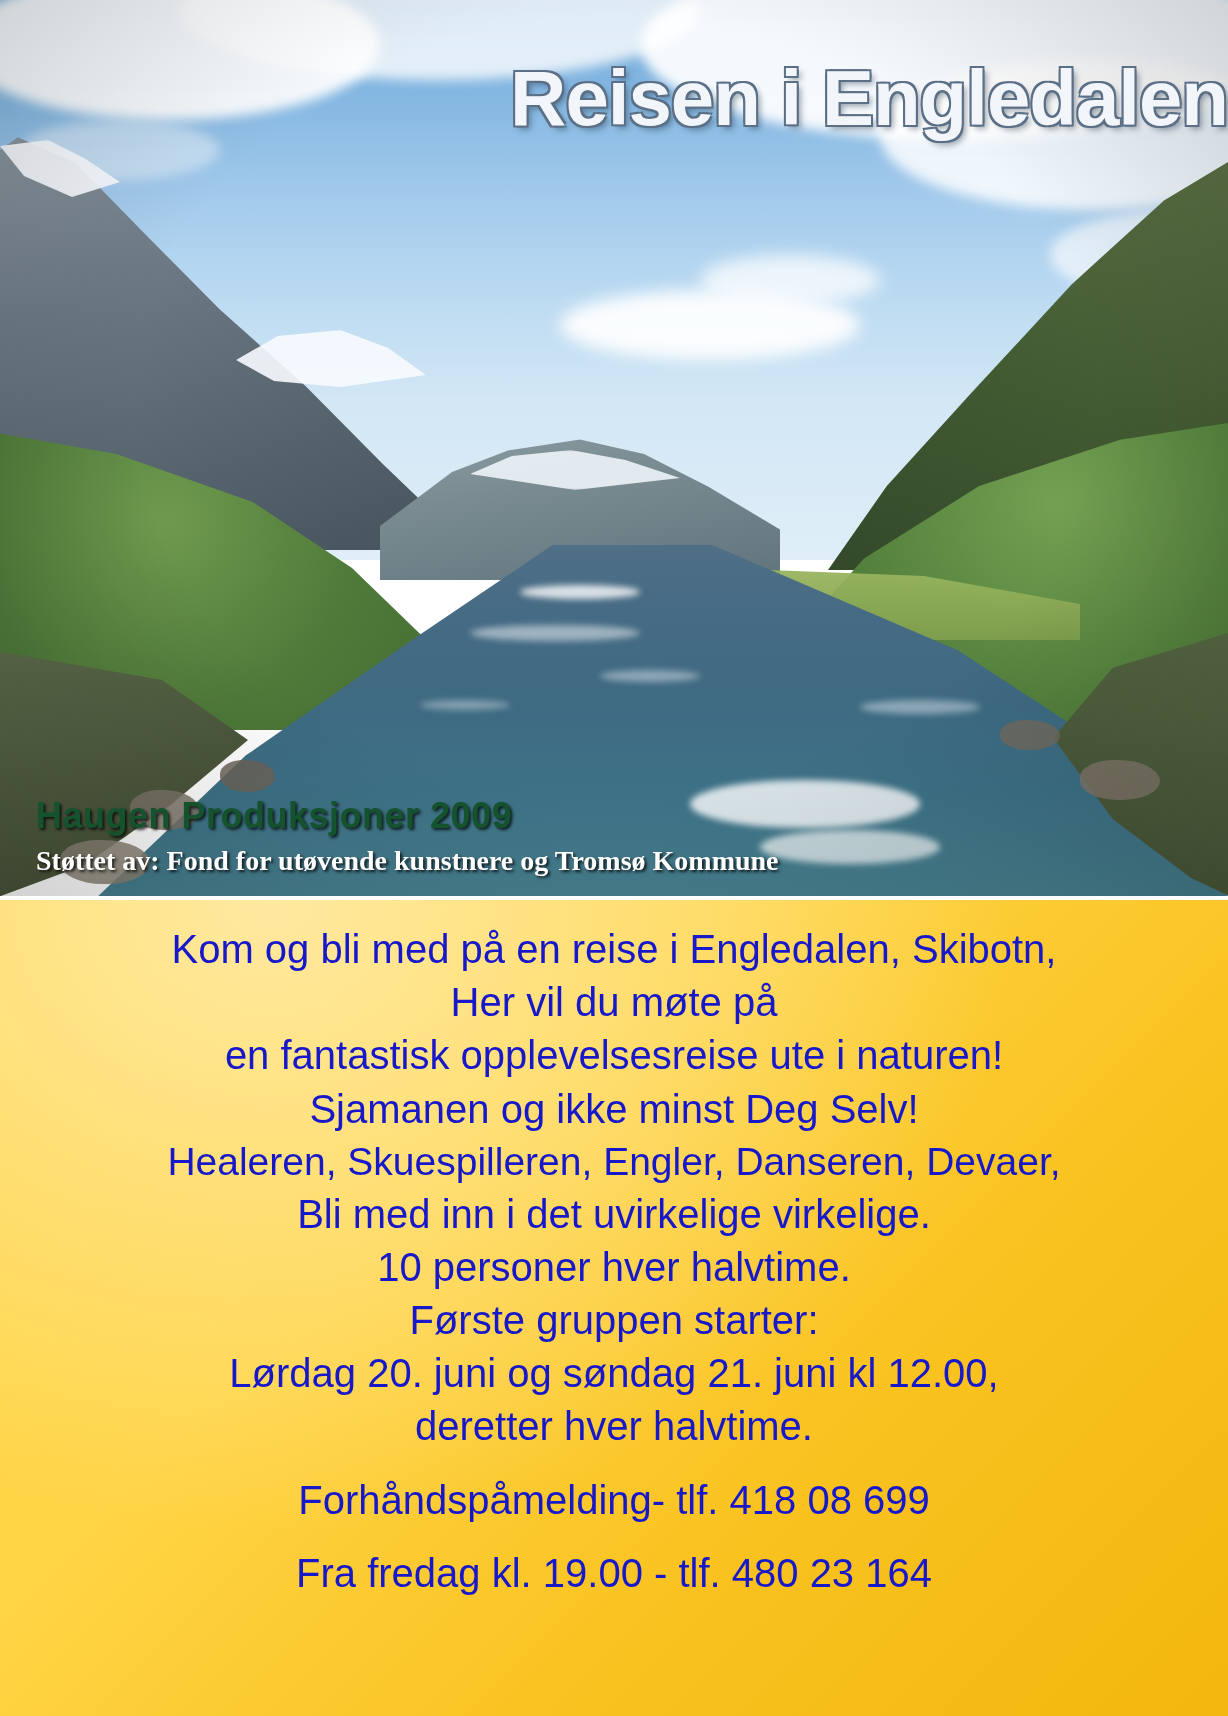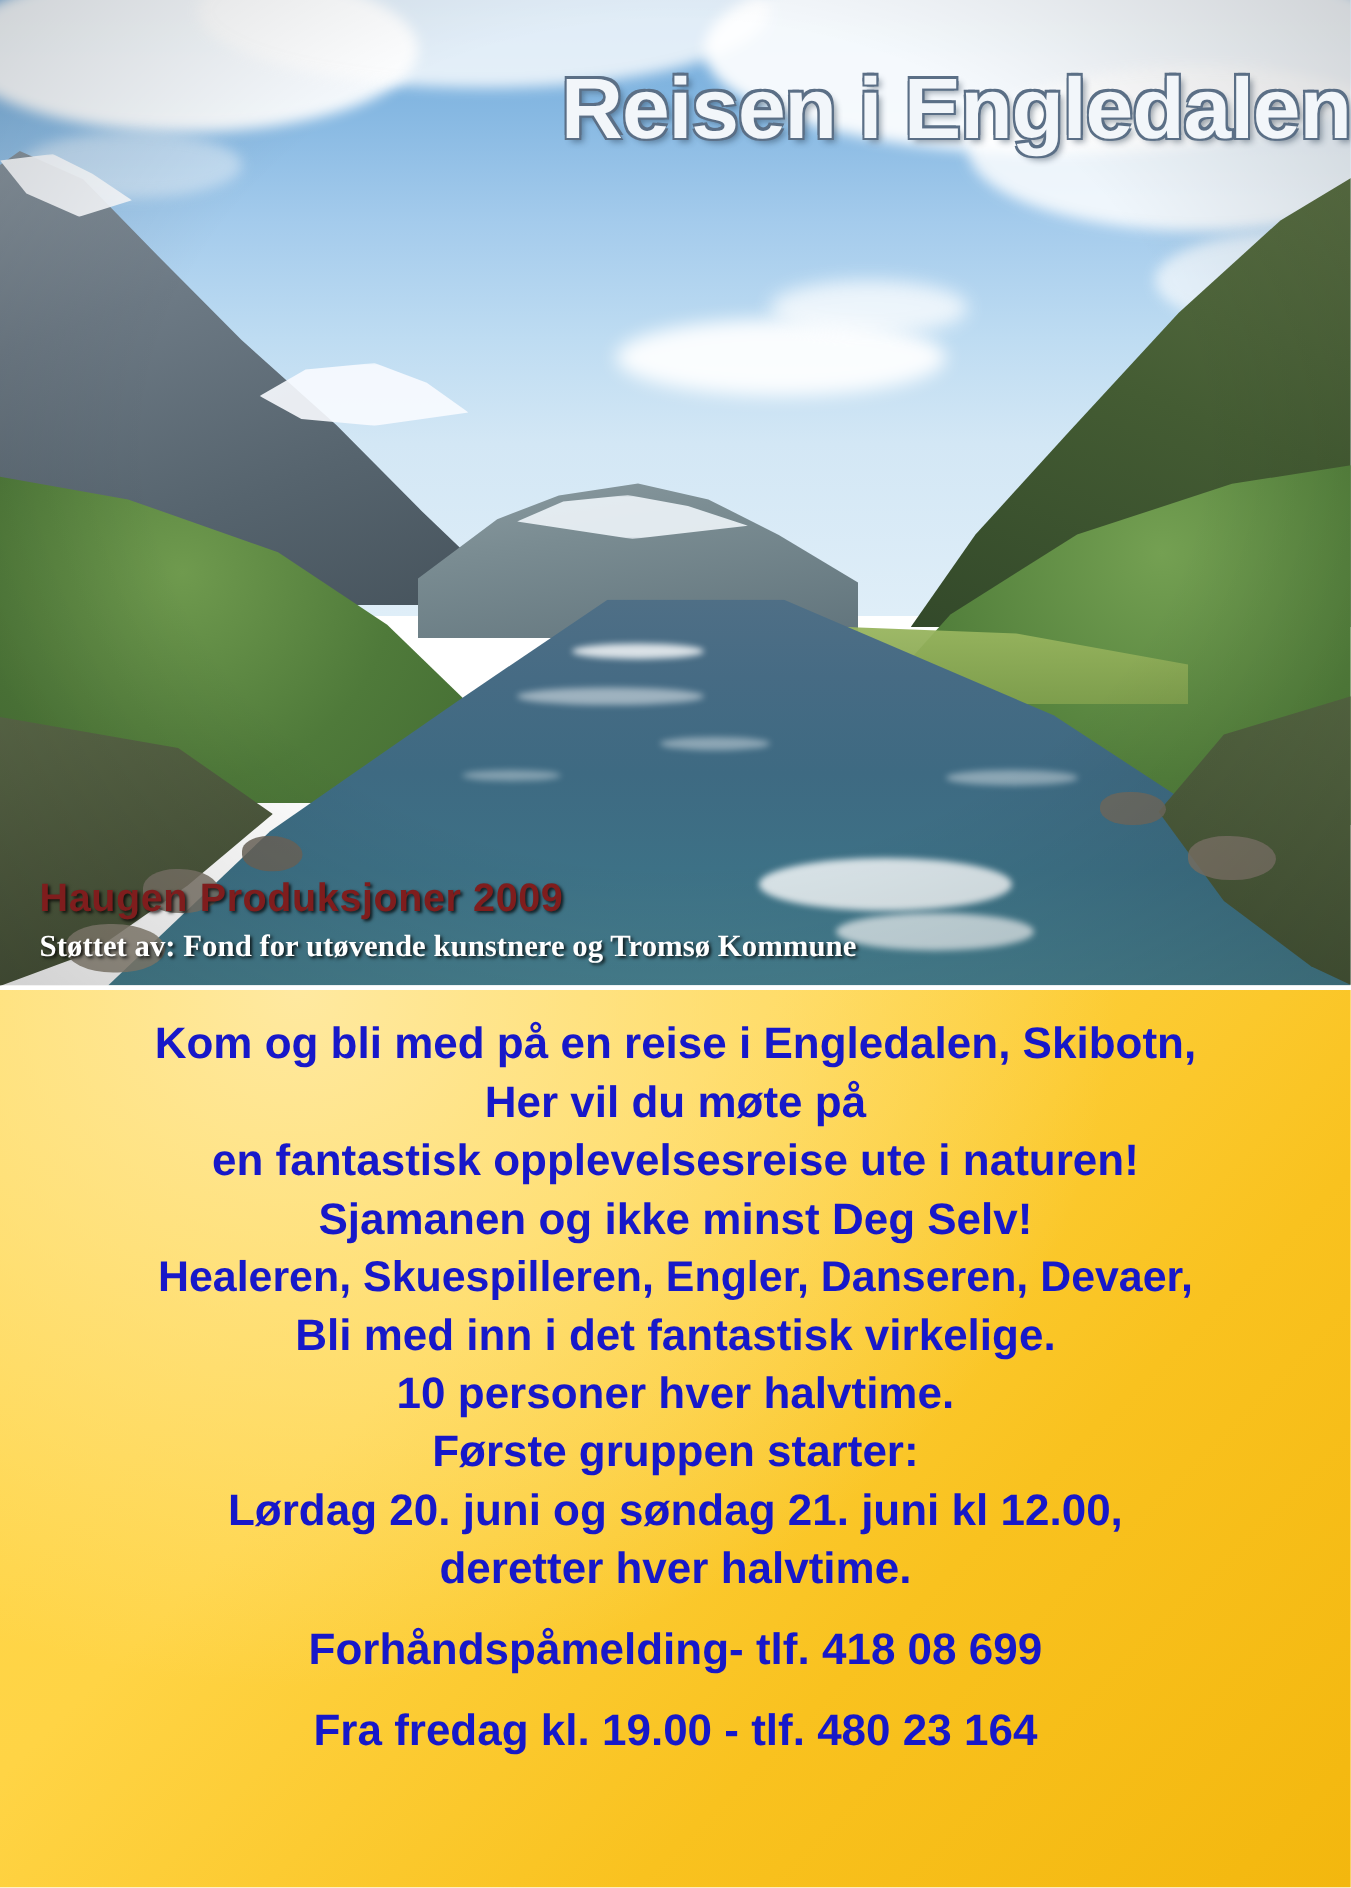--- a/index.html
+++ b/index.html
@@ -204,21 +204,21 @@
        4px  4px 6px rgba(30,50,70,.45);
     line-height: 1.05;
   }
 
   .credit-main {
     position: absolute;
     left: 36px;
     top: 795px;
     font-size: 36px;
     font-weight: bold;
-    color: #7f1d1d;
+    color: #14532d;
     text-shadow: 2px 2px 3px rgba(0,0,0,.75);
     letter-spacing: .5px;
   }
   .credit-sub {
     position: absolute;
     left: 36px;
     top: 845px;
     font-family: "Liberation Serif", serif;
     font-size: 28px;
     font-weight: bold;
@@ -241,21 +241,21 @@
     padding: 24px 30px 18px 30px;
   }
   .info-lines {
     display: flex;
     flex-direction: column;
     align-items: center;
     gap: 2px;
   }
   .info-line {
     color: #1718c9;
-    font-weight: bold;
+    font-weight: normal;
     font-size: 40px;
     line-height: 1.28;
     text-align: center;
     white-space: nowrap;
   }
   .info-line.wide { font-size: 39px; }
   .info-line.sp-top { margin-top: 20px; }
 </style>
 </head>
 <body>
@@ -311,21 +311,21 @@
     <div class="credit-sub">Støttet av: Fond for utøvende kunstnere og Tromsø Kommune</div>
   </div>
 
   <div class="info-panel">
     <div class="info-lines">
       <div class="info-line">Kom og bli med på en reise i Engledalen, Skibotn,</div>
       <div class="info-line">Her vil du møte på</div>
       <div class="info-line">en fantastisk opplevelsesreise ute i naturen!</div>
       <div class="info-line">Sjamanen og ikke minst Deg Selv!</div>
       <div class="info-line wide">Healeren, Skuespilleren, Engler, Danseren, Devaer,</div>
-      <div class="info-line">Bli med inn i det fantastisk virkelige.</div>
+      <div class="info-line">Bli med inn i det uvirkelige virkelige.</div>
       <div class="info-line">10 personer hver halvtime.</div>
       <div class="info-line">Første gruppen starter:</div>
       <div class="info-line">Lørdag 20. juni og søndag 21. juni kl 12.00,</div>
       <div class="info-line">deretter hver halvtime.</div>
       <div class="info-line sp-top">Forhåndspåmelding- tlf. 418 08 699</div>
       <div class="info-line sp-top">Fra fredag kl. 19.00 -  tlf. 480 23 164</div>
     </div>
   </div>
 
 </div>

